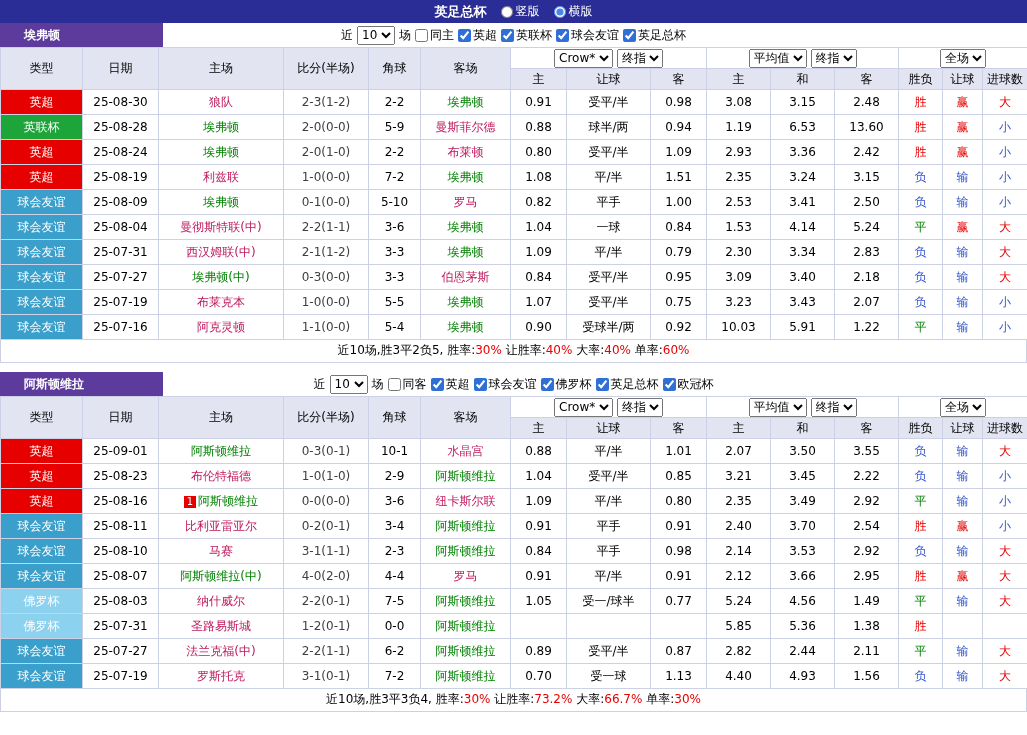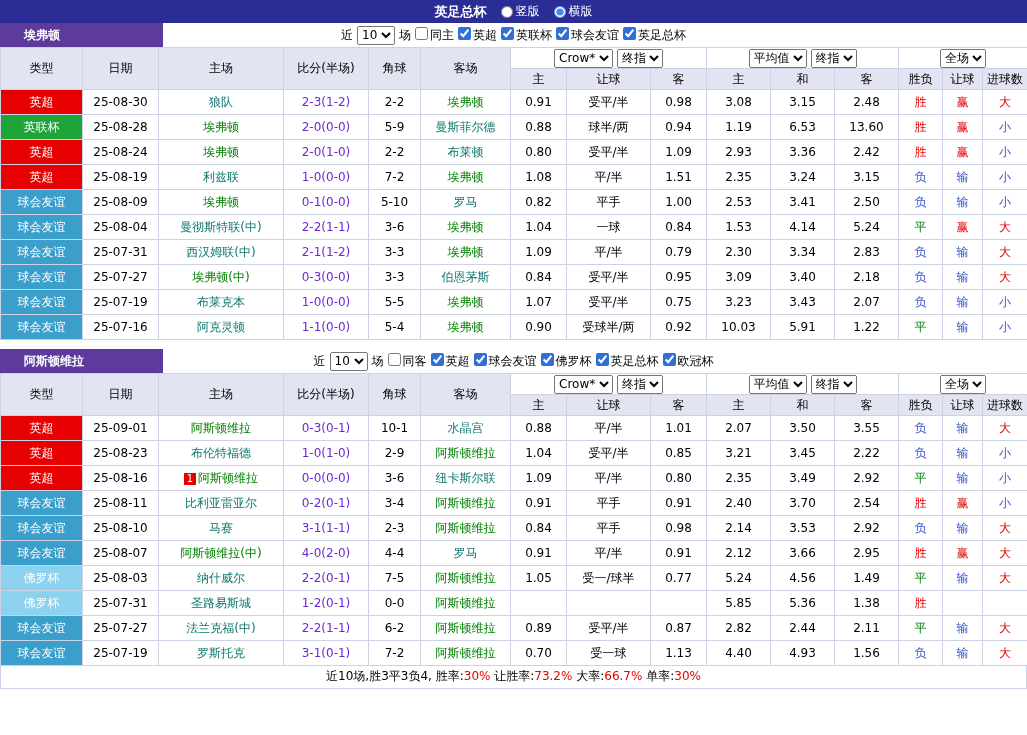--- a/index.html
+++ b/index.html
@@ -25,36 +25,36 @@
   .teambar { position:relative; height:24px; background:#fff; }
   .teamname {
     position:absolute; left:0; top:0; width:163px; height:24px;
     background:#5c3b9d; color:#fff; font-weight:bold;
     line-height:24px; padding-left:24px;
   }
   .filters {
     position:absolute; left:0; right:0; top:0; height:24px;
     display:flex; align-items:center; justify-content:center; gap:4px;
   }
-  .filters label { display:flex; align-items:flex-start; gap:2px; cursor:pointer; }
+  .filters label { display:flex; align-items:center; gap:2px; cursor:pointer; }
   .filters input[type=checkbox] { width:13px; height:13px; margin:0; accent-color:#2f6fd6; }
   select { height:19px; font-size:12px; font-family:inherit; }
 
   
   table.grid { width:1027px; border-collapse:collapse; table-layout:fixed; }
   .grid th, .grid td {
     border:1px solid #ccd1e6; text-align:center; padding:0 1px;
     height:25px; overflow:hidden; white-space:nowrap; font-weight:normal;
   }
   .grid thead th { background:#e2e4f2; height:21px; }
   .grid thead th.ctrl { background:#fff; }
   .ctrl .sel-wrap { display:flex; align-items:center; justify-content:center; gap:4px; }
   .cell-type { color:#fff; }
-  .cell-score { color:#6d28d9; }
-  .team-link { cursor:pointer; color:#0f766e; }
+  .cell-score { color:#404040; }
+  .team-link { cursor:pointer; color:#be185d; }
   .team-link.focus { color:#008000; }
   .badge {
     display:inline-block; background:#e60000; color:#fff; font-size:10px;
     width:12px; height:12px; line-height:12px; margin-right:2px; text-align:center;
   }
   .res-cell { font-weight:bold; }
   .summary {
     width:1027px; height:23px; line-height:21px;
     border:1px solid #ccd1e6; border-top:0; text-align:center;
   }
@@ -314,20 +314,21 @@
           <td>0.92</td>
           <td>10.03</td>
           <td>5.91</td>
           <td>1.22</td>
           <td class="res-cell" style="color: rgb(0, 128, 0);">平</td>
           <td class="res-cell" style="color: rgb(51, 85, 204);">输</td>
           <td class="res-cell" style="color: rgb(51, 85, 204);">小</td>
         </tr>
       </tbody>
   </table>
+  <div class="summary"><span>近10场,胜3平2负5, 胜率:</span><span class="red">30%</span><span> 让胜率:</span><span class="red">40%</span><span> 大率:</span><span class="red">40%</span><span> 单率:</span><span class="red">60%</span></div>
 </div>
 
 <div class="section">
   <div class="teambar">
     <div class="teamname">阿斯顿维拉</div>
     <div class="filters">
       <span>近</span>
       <select><option>10</option></select>
       <span>场</span>
       <span class="cbox" style="display:flex;align-items:center;gap:4px;">

